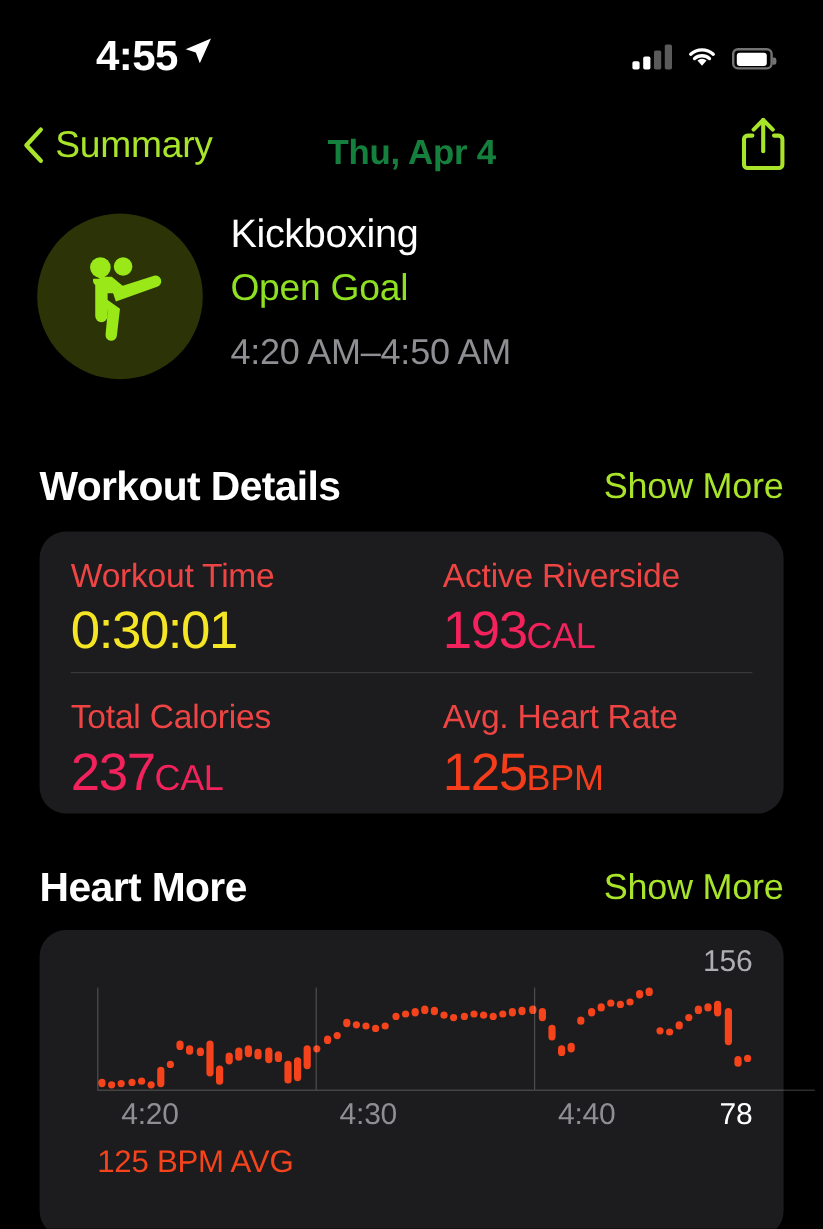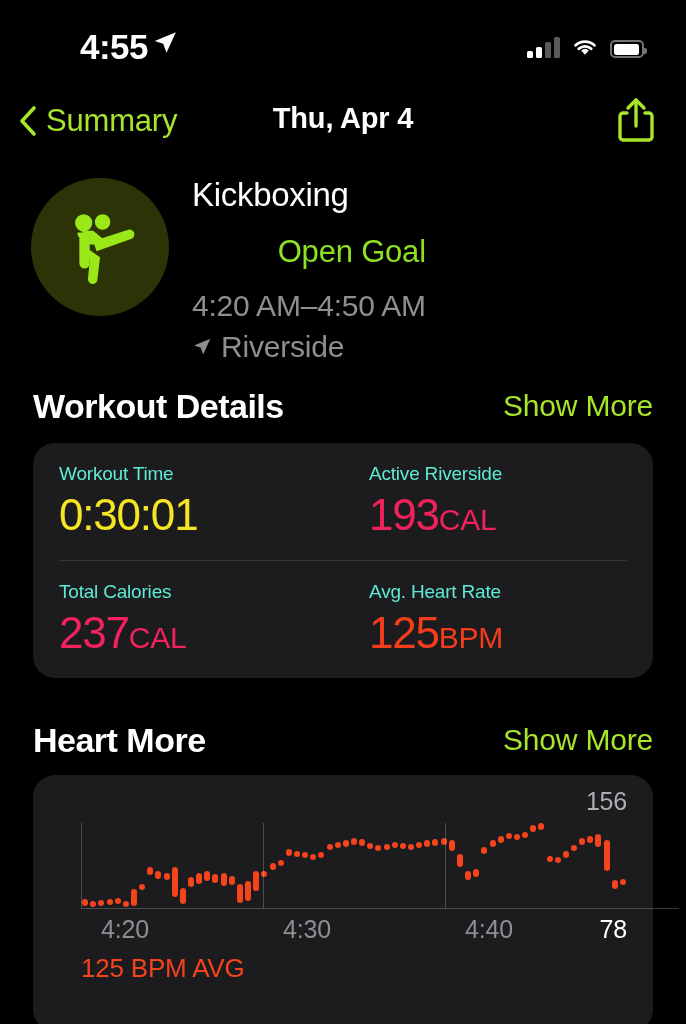--- a/index.html
+++ b/index.html
@@ -30,36 +30,36 @@
   .batt { position:relative; width:34px; height:18px; border:2px solid rgba(255,255,255,0.45); border-radius:5px; padding:1.5px; }
   .batt .lvl { height:100%; width:94%; background:#fff; border-radius:2.5px; }
   .batt:after { content:""; position:absolute; right:-4.5px; top:5.5px; width:2.5px; height:6px; background:rgba(255,255,255,0.45); border-radius:0 2px 2px 0; }
 
   
   .navbar { position:absolute; top:92px; left:0; width:686px; height:62px; }
   .nav-back { position:absolute; left:18px; top:0; display:flex; align-items:center; gap:8px; height:58px; cursor:pointer; }
   .chev { width:20px; height:32px; }
   .nav-back-label { font-size:31px; color:#A8E42A; letter-spacing:-0.2px; }
   .nav-title {
-    position:absolute; left:0; top:10px; width:686px; text-align:center;
-    font-size:29px; font-weight:700; color:#ffffff; letter-spacing:-0.2px;
+    position:absolute; left:0; top:20px; width:686px; text-align:center;
+    font-size:29px; font-weight:700; color:#15803d; letter-spacing:-0.2px;
   }
   .nav-share { position:absolute; right:28px; top:4px; width:44px; height:48px; cursor:pointer; }
 
   
   .wk-header { position:absolute; top:178px; left:0; width:686px; height:150px; }
   .wk-icon-wrap {
     position:absolute; left:31px; top:0; width:138px; height:138px;
     border-radius:50%; background:#2b3307;
     display:flex; align-items:center; justify-content:center;
   }
   .wk-icon { width:86px; height:86px; }
   .wk-info { position:absolute; left:192px; top:-2px; }
   .wk-title { font-size:33px; color:#fff; letter-spacing:-0.3px; line-height:1.18; }
-  .wk-goal { font-size:31px; color:#8FE020; letter-spacing:-0.2px; line-height:1.25; margin-top:18px;text-align:right; }
+  .wk-goal { font-size:31px; color:#8FE020; letter-spacing:-0.2px; line-height:1.25; margin-top:6px; }
   .wk-time { font-size:30px; color:#8E8E93; letter-spacing:-0.2px; margin-top:16px; line-height:1.2; }
   .wk-loc { display:flex; align-items:center; gap:9px; margin-top:6px; }
   .wk-loc-arrow { width:20px; height:20px; flex:none; }
   .wk-loc-name { font-size:30px; color:#8E8E93; letter-spacing:-0.2px; }
 
   
   .section-head {
     position:absolute; left:0; width:686px; height:44px;
     display:flex; align-items:center; justify-content:space-between;
     padding:0 33px;
@@ -68,21 +68,21 @@
   .show-more { font-size:30px; color:#A8E42A; letter-spacing:-0.2px; cursor:pointer; }
 
   .card { position:absolute; left:33px; width:620px; background:#1C1C1E; border-radius:22px; }
 
   
   .details-card { top:443px; height:235px; padding:0 26px; }
   .det-row { display:flex; height:117px; }
   .det-row.second { border-top:1px solid rgba(255,255,255,0.12); height:116px; }
   .det-cell { flex:1; padding-top:20px; }
   .det-cell.right { padding-left:52px; }
-  .det-label { font-size:19px; color:#5eead4; letter-spacing:-0.2px; line-height:1.2; }
+  .det-label { font-size:28px; color:#ef4444; letter-spacing:-0.2px; line-height:1.2; }
   .det-value { margin-top:3px; font-size:44px; letter-spacing:-1.2px; line-height:1.2; white-space:nowrap; }
   .det-value .unit { font-size:30px; letter-spacing:-0.3px; }
 
   
   .hr-card { top:775px; height:256px; }
   .hr-max {
     position:absolute; right:26px; top:12px;
     font-size:25px; color:#AEAEB2; letter-spacing:-0.2px;
   }
   .hr-plot { position:absolute; left:48px; top:48px; width:546px; height:85px; }
@@ -147,26 +147,20 @@
           <path d="M28 31 h14 l12 10 h-14 z"></path>
           <path d="M42 43 L83 30 a5.5 5.5 0 0 1 3 10.6 L46 55 z"></path>
           <path d="M36 52 L50 62 L47 88 a5.5 5.5 0 0 1 -11 -1 L38 66 z"></path>
         </g>
       </svg>
     </div>
     <div class="wk-info">
       <div class="wk-title">Kickboxing</div>
       <div class="wk-goal">Open Goal</div>
       <div class="wk-time">4:20 AM–4:50 AM</div>
-      <div class="wk-loc">
-        <svg class="wk-loc-arrow" viewBox="0 0 24 24">
-          <path d="M22 2 L2.5 10.2 L10.3 12.6 L13.4 21 Z" fill="#8E8E93"></path>
-        </svg>
-        <span class="wk-loc-name">Riverside</span>
-      </div>
     </div>
   </div>
 
   <div class="section-head" style="top:384px;">
     <span class="section-title">Workout Details</span>
     <span class="show-more">Show More</span>
   </div>
 
   <div class="card details-card">
     <div class="det-row">

